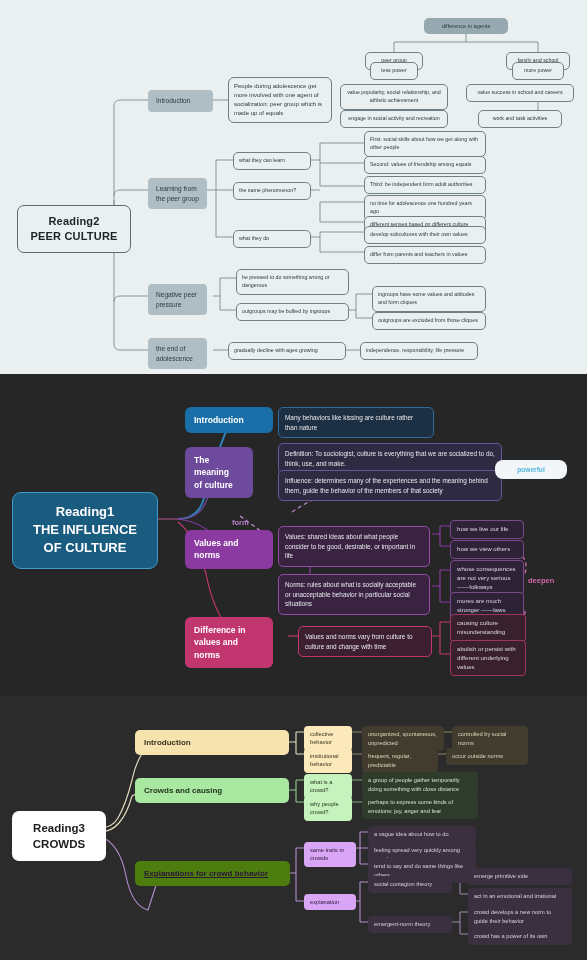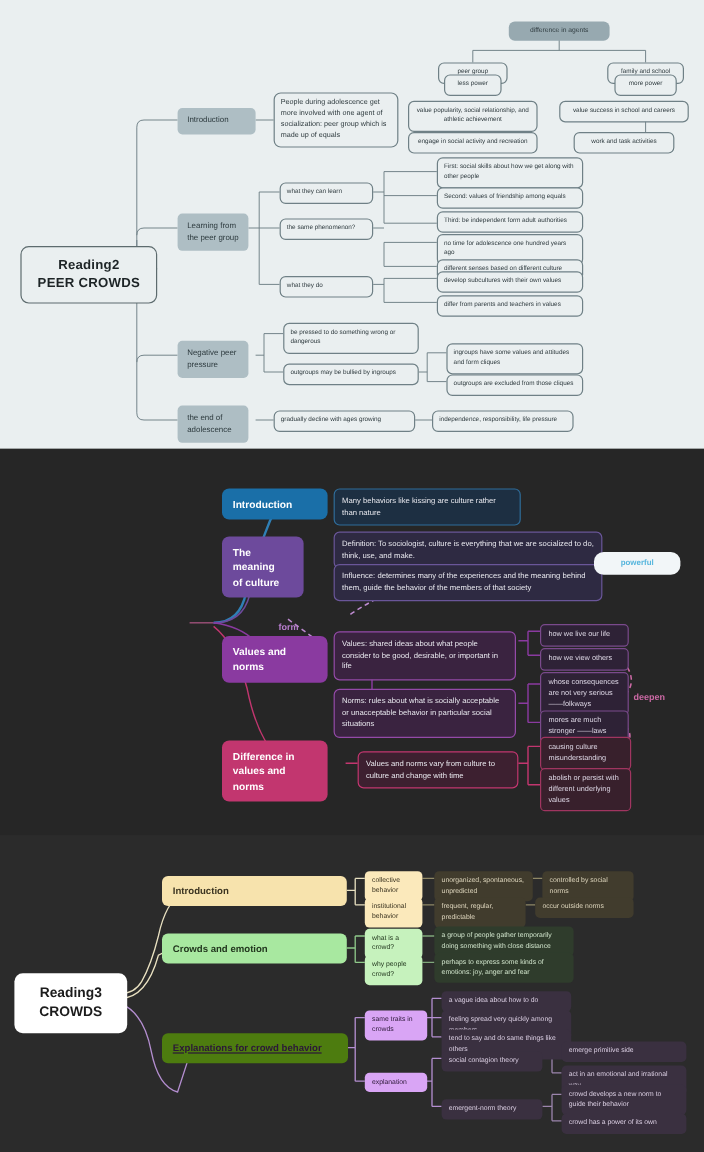--- a/index.html
+++ b/index.html
@@ -107,21 +107,21 @@
         <path d="M213 350 L228 350 M346 350 L360 350"></path>
 
         <path d="M466 32 L466 42 M394 42 L538 42 M394 42 L394 52 M538 42 L538 52"></path>
         <path d="M394 66 L394 80 M538 66 L538 80"></path>
         <path d="M394 96 L394 110 M538 96 L538 110"></path>
       </g>
     </svg>
 
     <div class="node root" style="left:17px; top:205px; width:114px;">
       <span style="white-space:pre-line;">Reading2
-PEER CROWDS</span>
+PEER CULTURE</span>
     </div>
 
     <div class="node branch" style="left:148px; top:90px; width:65px;">
       <span style="white-space:pre-line;">Introduction</span>
     </div>
     <div class="node box thick" style="left:228px; top:77px; width:104px;">
       <span>People during adolescence get more involved with one agent of socialization: peer group which is made up of equals</span>
     </div>
 
     <div class="node branch" style="left:148px; top:178px; width:59px;">
@@ -241,20 +241,25 @@
         <path d="M240 142 L262 158" stroke="#bd8ad0"></path>
         <path d="M516 210 Q534 196 520 178 Q512 168 500 168" stroke="#cd6aa6"></path>
         <path d="M516 226 Q534 240 516 252 Q508 256 500 254" stroke="#cd6aa6"></path>
       </g>
       <polygon points="500,166 507,168.5 500,171" fill="#cd6aa6"></polygon>
       <polygon points="500,252 507,254.5 500,257" fill="#cd6aa6"></polygon>
       <polygon points="478,95 486,97.5 478,100" fill="#3d9ccd"></polygon>
       <polygon points="262,156 266,161 260,161" fill="#bd8ad0"></polygon>
     </svg>
 
+    <div class="node root" style="left:12px; top:118px; width:146px;">
+      <span style="white-space:pre-line;">Reading1
+THE INFLUENCE
+OF CULTURE</span>
+    </div>
 
     <div class="node branch b-blue" style="left:185px; top:33px; width:88px;">
       <span>Introduction</span>
     </div>
     <div class="node branch b-purple" style="left:185px; top:73px; width:68px;">
       <span style="white-space:pre-line;">The meaning
 of culture</span>
     </div>
     <div class="node branch b-violet" style="left:185px; top:156px; width:88px;">
       <span style="white-space:pre-line;">Values and
@@ -337,21 +342,21 @@
 
     <div class="node root" style="left:12px; top:115px; width:94px;">
       <span style="white-space:pre-line;">Reading3
 CROWDS</span>
     </div>
 
     <div class="node branch b-cream" style="left:135px; top:34px; width:154px;">
       <span>Introduction</span>
     </div>
     <div class="node branch b-green" style="left:135px; top:82px; width:154px;">
-      <span>Crowds and emotion</span>
+      <span>Crowds and causing</span>
     </div>
     <div class="node branch b-pur" style="left:135px; top:165px; width:155px;">
       <span>Explanations for crowd behavior</span>
     </div>
 
     <div class="node sub s-cream" style="left:304px; top:30px; width:48px;">
       <span>collective behavior</span>
     </div>
     <div class="node leaf l-cream" style="left:362px; top:30px; width:82px;">
       <span>unorganized, spontaneous, unpredicted</span>

